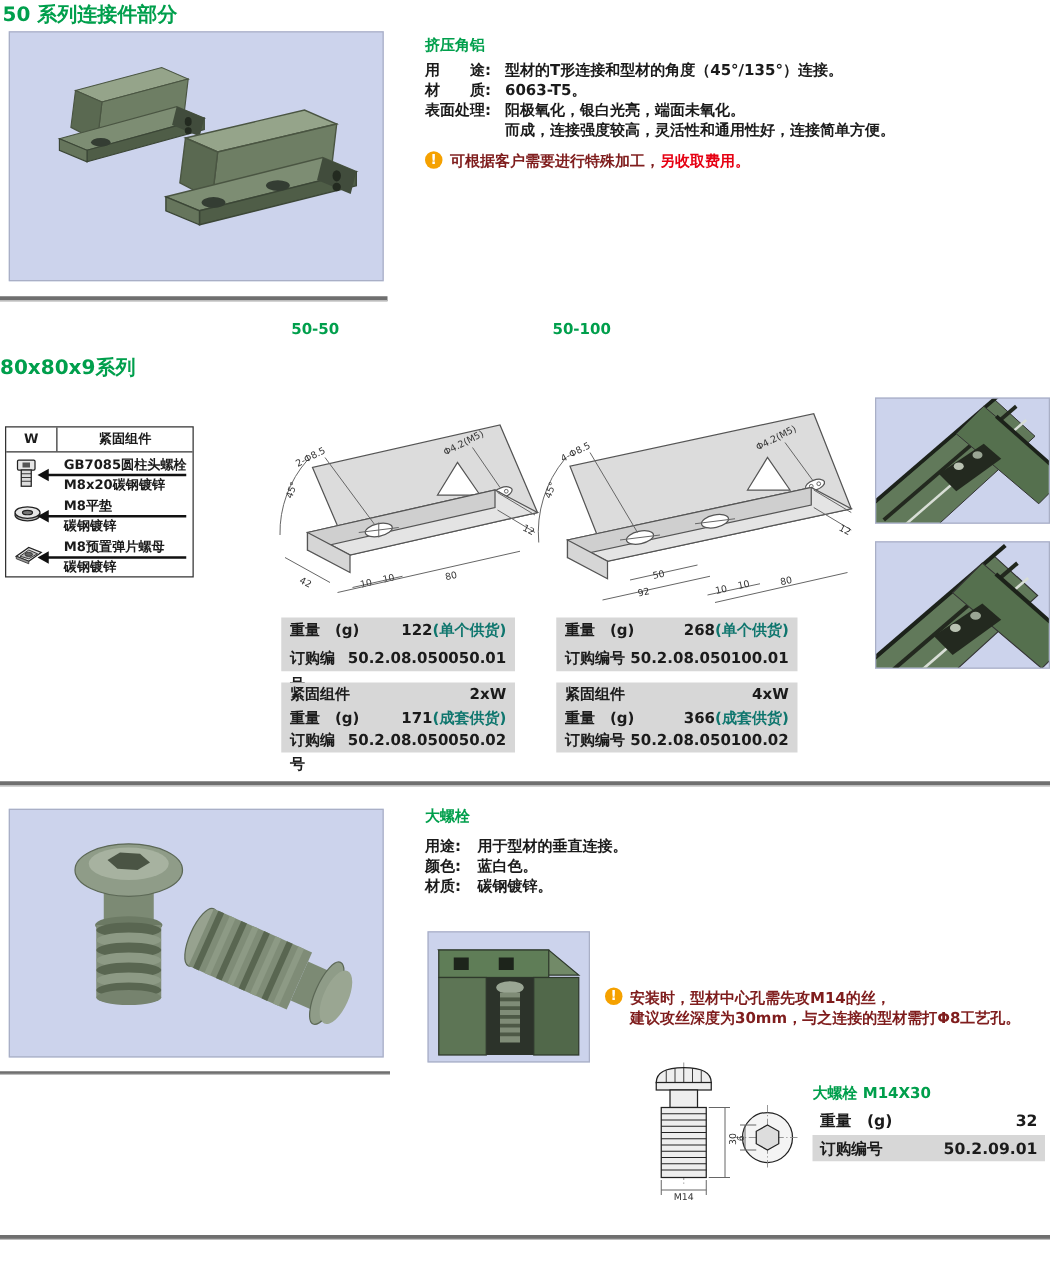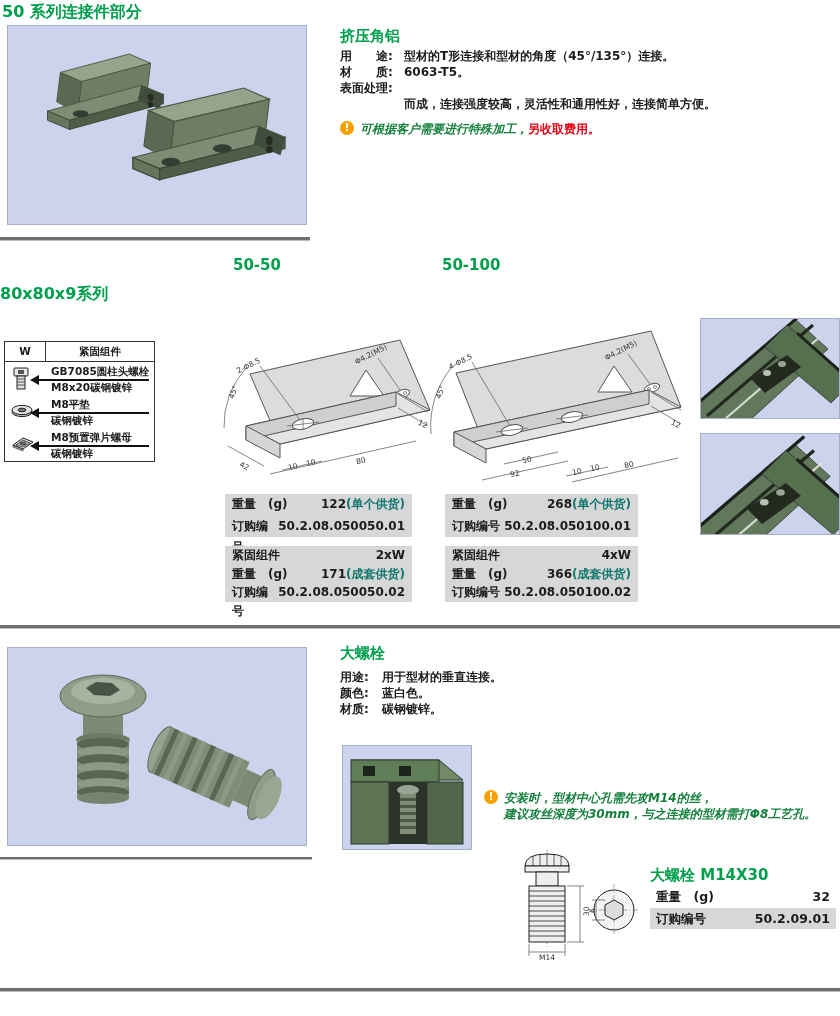--- a/index.html
+++ b/index.html
@@ -1,31 +1,31 @@
 <!DOCTYPE html>
 <html><head>
 <meta charset="utf-8">
 <style>
   html,body{margin:0;padding:0;background:#fff;}
   .page{position:relative;width:840px;height:1016px;background:#fff;overflow:hidden;
         font-family:"DejaVu Sans","Liberation Sans",sans-serif;color:#1b1b1b;}
   .abs{position:absolute;}
   .gtitle{color:#009f4c;font-weight:bold;}
   .gtitle.main{font-size:16px;}
-  .gtitle.sub{font-size:15px;}
+  .gtitle.sub{font-size:12px;}
   .photo{position:absolute;background:#ccd3ec;border:1px solid #a9afc6;}
   .divider{position:absolute;height:3px;background:#6f6f6f;border-bottom:1px solid #bdbdbd;}
   .specs{position:absolute;width:478px;font-size:12px;font-weight:600;line-height:16px;}
   .specrow{display:flex;}
   .specrow .lb{width:64px;flex:none;}
   .specrow .vl{flex:1;}
   .noterow{display:flex;align-items:flex-start;margin-top:9px;font-size:12px;font-weight:bold;}
   .bang{width:14px;height:14px;border-radius:50%;background:#f5a100;color:#fff;font-size:11px;
         font-weight:bold;text-align:center;line-height:14px;flex:none;margin-right:6px;margin-top:0px;}
-  .gtext{color:#15803d;font-style:italic;}
+  .gtext{color:#7f1d1d;}
   .rtext{color:#e60012;}
   
   .ftable{position:absolute;border:1px solid #333;background:#fff;font-size:10.5px;font-weight:600;}
   .fhdr{display:flex;height:19px;border-bottom:1px solid #333;line-height:19px;text-align:center;}
   .fhdr .c1{width:40px;border-right:1px solid #333;}
   .fhdr .c2{flex:1;}
   .frow{position:relative;height:33px;}
   .ficon{position:absolute;left:6px;top:5px;}
   .fshaft{position:absolute;left:30px;right:5px;top:17px;border-top:2px solid #111;}
   .fhead{position:absolute;left:25px;top:13px;width:0;height:0;
@@ -90,20 +90,21 @@
     <div class="specrow">
       <span class="lb">用　　途:</span>
       <span class="vl">型材的T形连接和型材的角度（45°/135°）连接。</span>
     </div>
     <div class="specrow">
       <span class="lb">材　　质:</span>
       <span class="vl">6063-T5。</span>
     </div>
     <div class="specrow">
       <span class="lb">表面处理:</span>
+      <span class="vl">阳极氧化，银白光亮，端面未氧化。</span>
     </div>
     <div class="specrow">
       <span class="lb"></span>
       <span class="vl">而成，连接强度较高，灵活性和通用性好，连接简单方便。</span>
     </div>
     <div class="noterow">
       <span class="bang">!</span>
       <span>
         <span class="gtext">可根据客户需要进行特殊加工，</span><span class="rtext">另收取费用。</span>
       </span>

